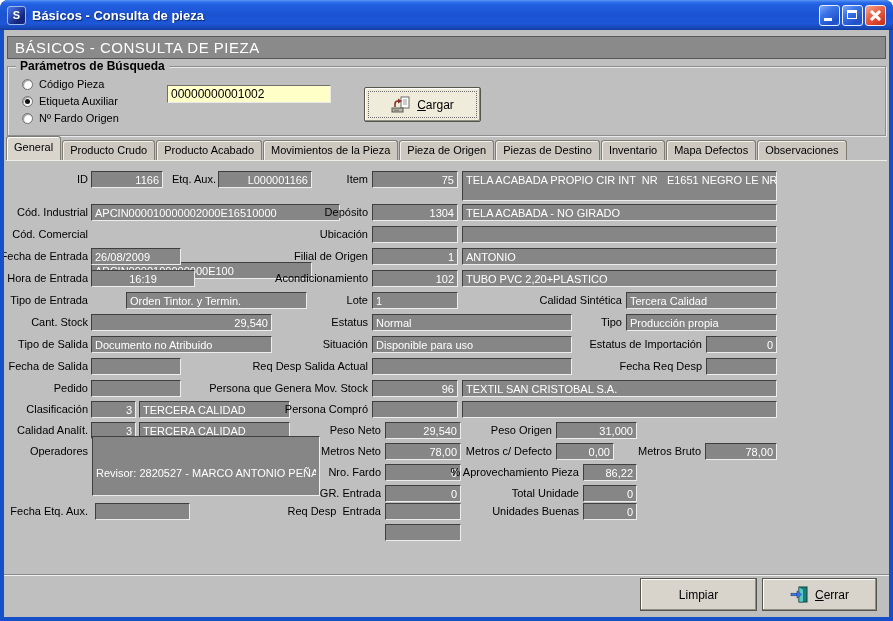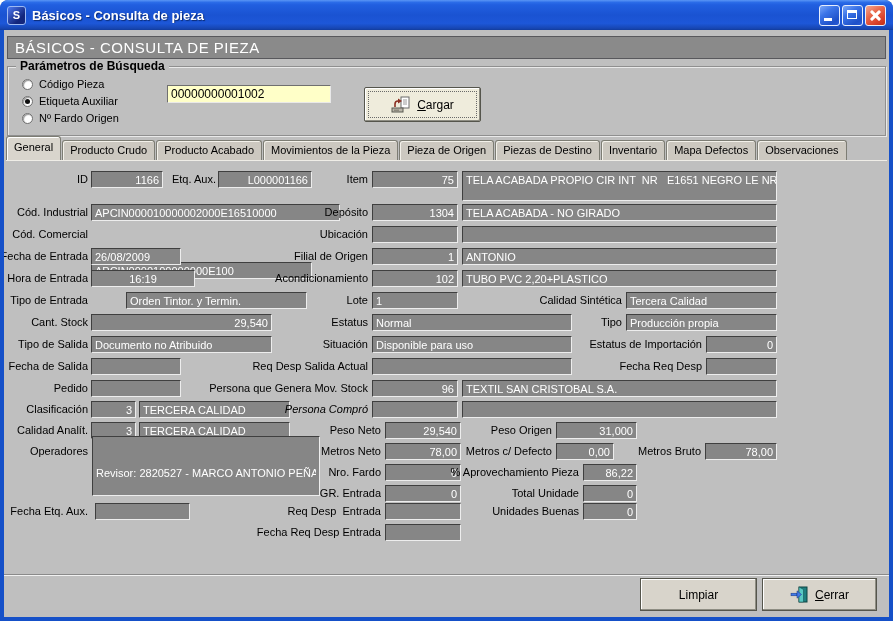--- a/index.html
+++ b/index.html
@@ -193,21 +193,21 @@
 
     <div class="lbl" style="left:-8px;top:350px;width:92px;">Pedido</div>
     <div class="fld" style="left:87px;top:350px;width:90px;"></div>
     <div class="lbl" style="left:175px;top:350px;width:189px;">Persona que Genera Mov. Stock</div>
     <div class="fld num" style="left:368px;top:350px;width:86px;">96</div>
     <div class="fld" style="left:458px;top:350px;width:315px;">TEXTIL SAN CRISTOBAL S.A.</div>
 
     <div class="lbl" style="left:-8px;top:371px;width:92px;">Clasificación</div>
     <div class="fld num" style="left:87px;top:371px;width:45px;">3</div>
     <div class="fld" style="left:135px;top:371px;width:151px;">TERCERA CALIDAD</div>
-    <div class="lbl" style="left:272px;top:371px;width:92px;font-style:italic;">Persona Compró</div>
+    <div class="lbl" style="left:272px;top:371px;width:92px;">Persona Compró</div>
     <div class="fld" style="left:368px;top:371px;width:86px;"></div>
     <div class="fld" style="left:458px;top:371px;width:315px;"></div>
 
     <div class="lbl" style="left:-8px;top:392px;width:92px;">Calidad Analít.</div>
     <div class="fld num" style="left:87px;top:392px;width:45px;">3</div>
     <div class="fld" style="left:135px;top:392px;width:151px;">TERCERA CALIDAD</div>
     <div class="lbl" style="left:285px;top:392px;width:92px;">Peso Neto</div>
     <div class="fld num" style="left:381px;top:392px;width:76px;">29,540</div>
     <div class="lbl" style="left:456px;top:392px;width:92px;">Peso Origen</div>
     <div class="fld num" style="left:552px;top:392px;width:81px;">31,000</div>
@@ -234,21 +234,20 @@
     <div class="lbl" style="left:455px;top:455px;width:120px;">Total Unidade</div>
     <div class="fld num" style="left:579px;top:455px;width:54px;">0</div>
 
     <div class="lbl" style="left:-8px;top:473px;width:92px;">Fecha Etq. Aux.</div>
     <div class="fld" style="left:91px;top:473px;width:95px;"></div>
     <div class="lbl" style="left:265px;top:473px;width:112px;">Req Desp  Entrada</div>
     <div class="fld" style="left:381px;top:473px;width:76px;"></div>
     <div class="lbl" style="left:455px;top:473px;width:120px;">Unidades Buenas</div>
     <div class="fld num" style="left:579px;top:473px;width:54px;">0</div>
 
-    <div class="lbl" style="left:225px;top:494px;width:152px;">Fecha Req Desp Entrada</div>
     <div class="fld" style="left:381px;top:494px;width:76px;"></div>
 
     <div class="sep"></div>
     <div class="btn" style="left:758px;top:548px;width:115px;">
       <svg width="19" height="17" viewBox="0 0 19 17">
         <rect x="9" y="1" width="8" height="15" fill="#1e7f7f" stroke="#0c4444"></rect>
         <polygon points="9,1 13.5,3.5 13.5,16 9,16" fill="#59c9c4" stroke="#0c4444" stroke-width="0.5"></polygon>
         <rect x="1" y="7.2" width="6" height="2.6" fill="#3f79e8" stroke="#16337f" stroke-width="0.5"></rect>
         <polygon points="7,4.8 11.5,8.5 7,12.2" fill="#3f79e8" stroke="#16337f" stroke-width="0.5"></polygon>
       </svg>

